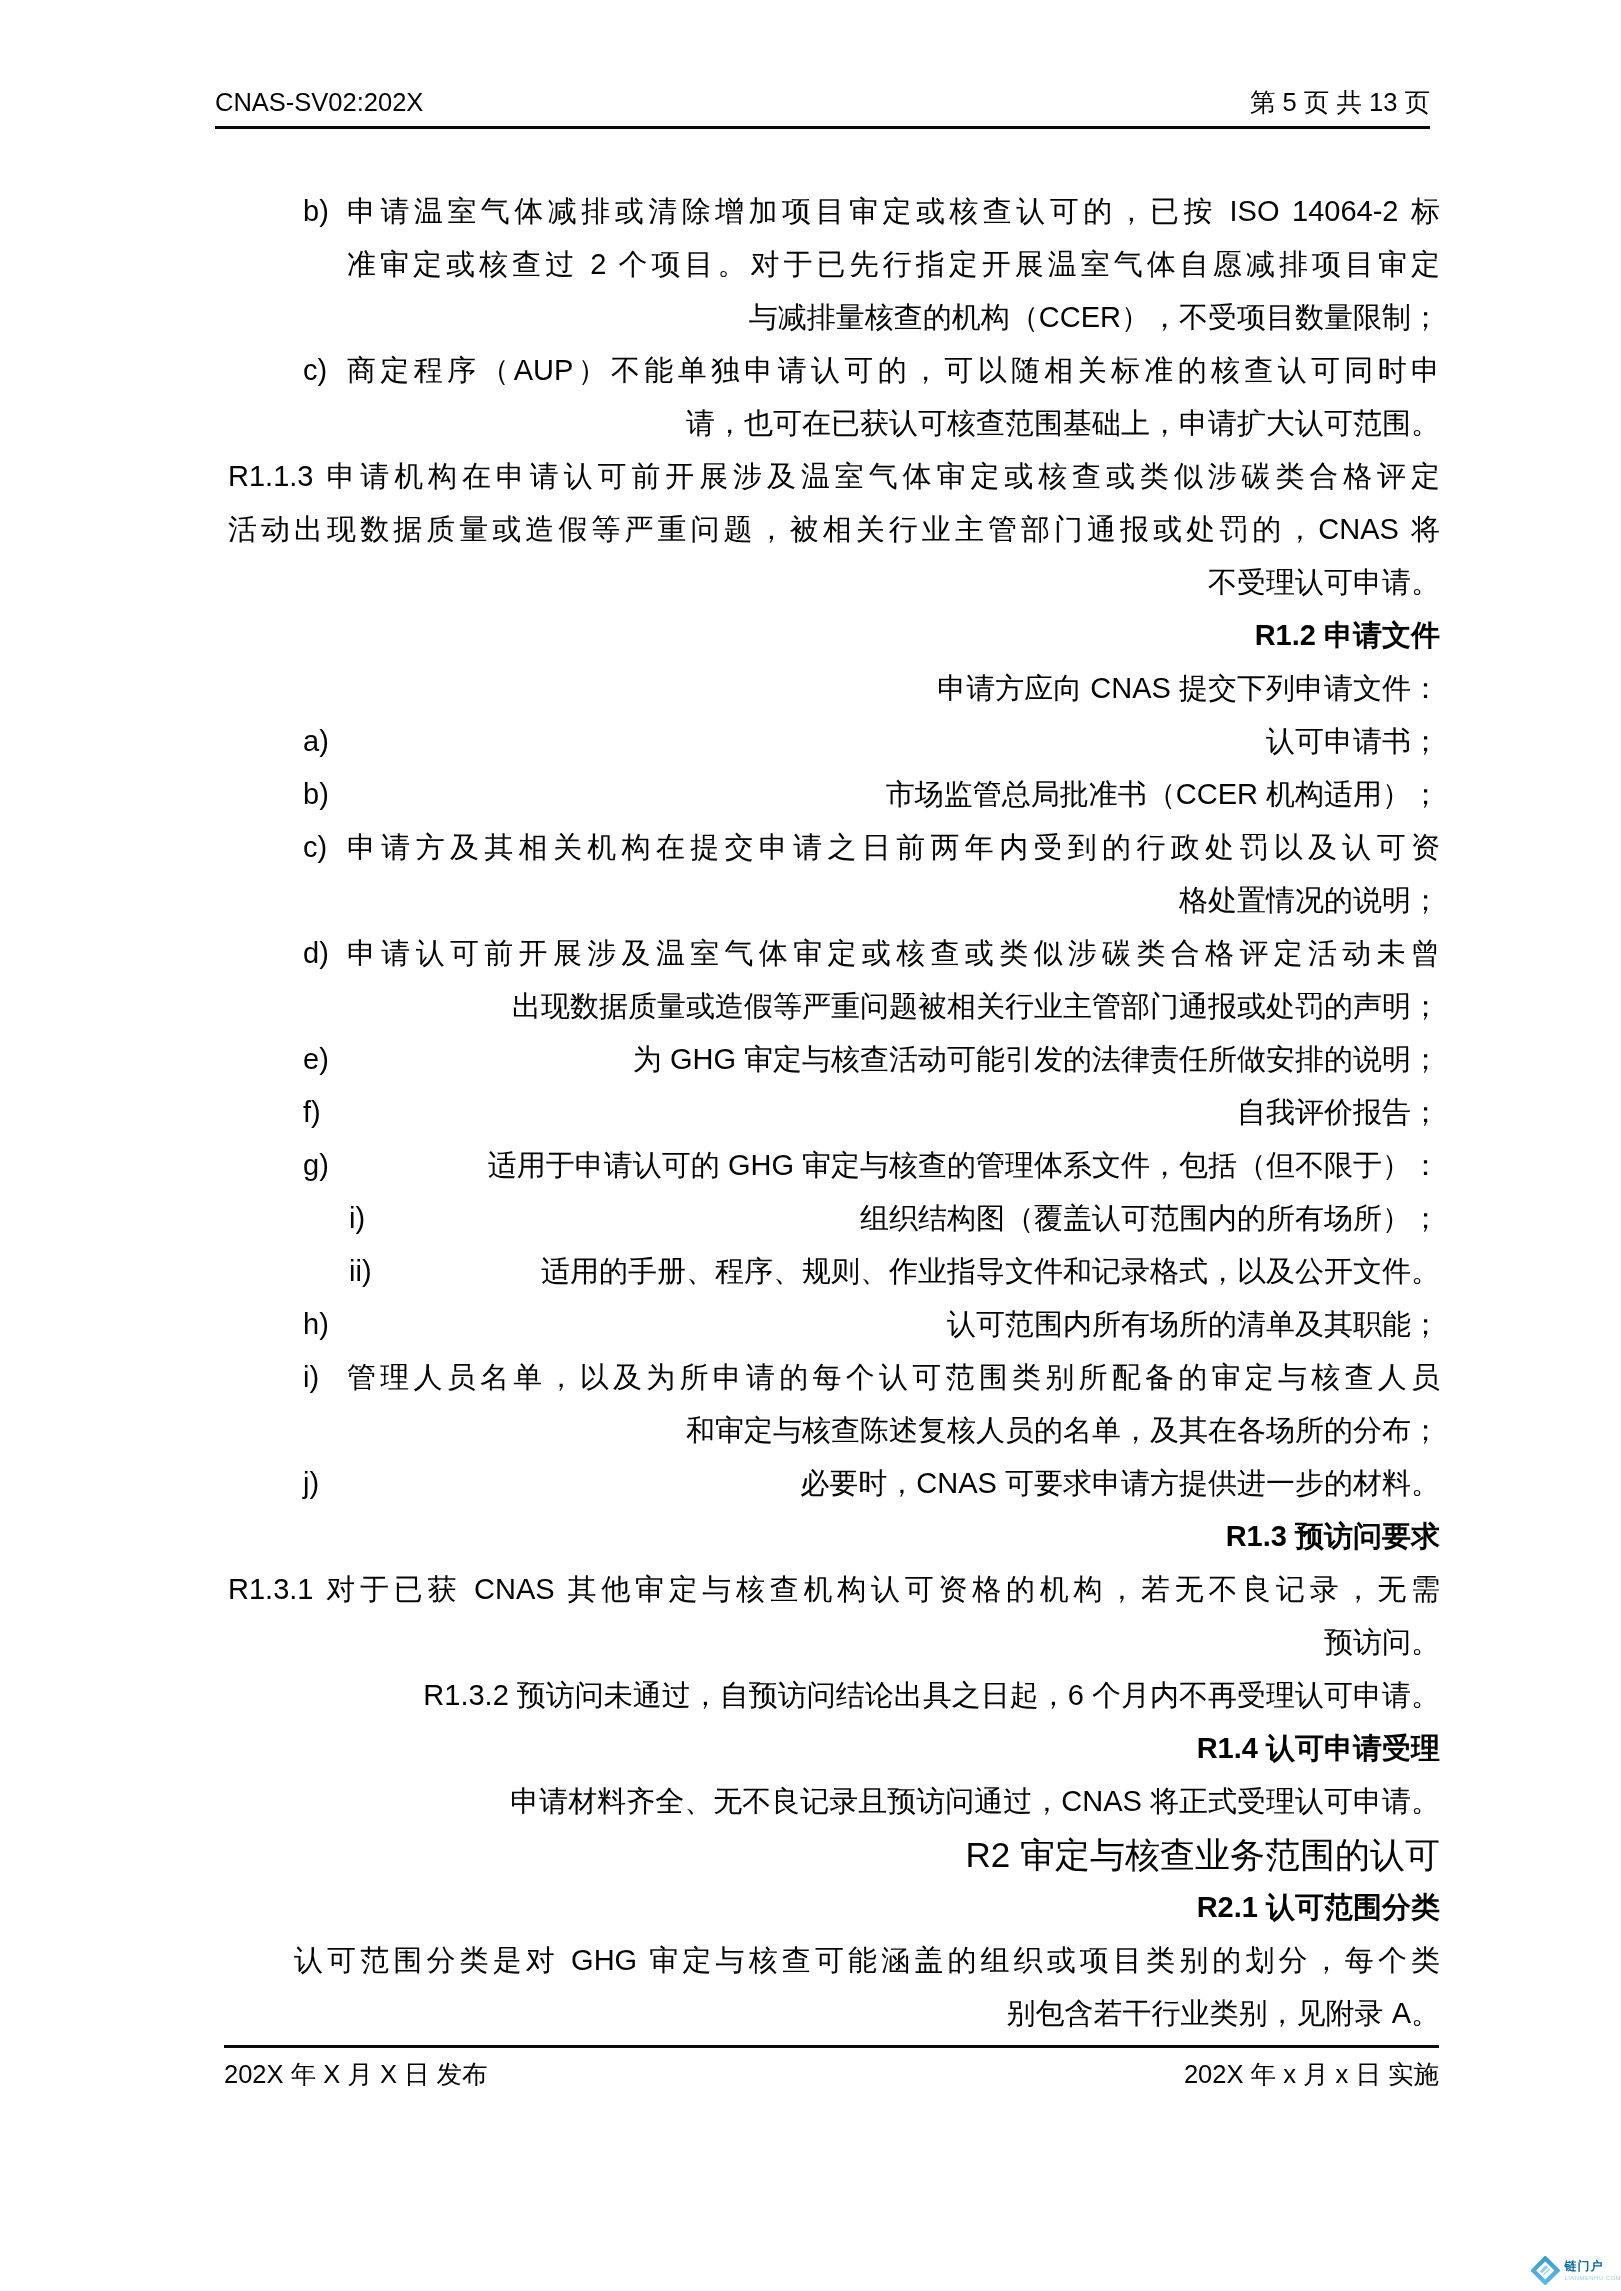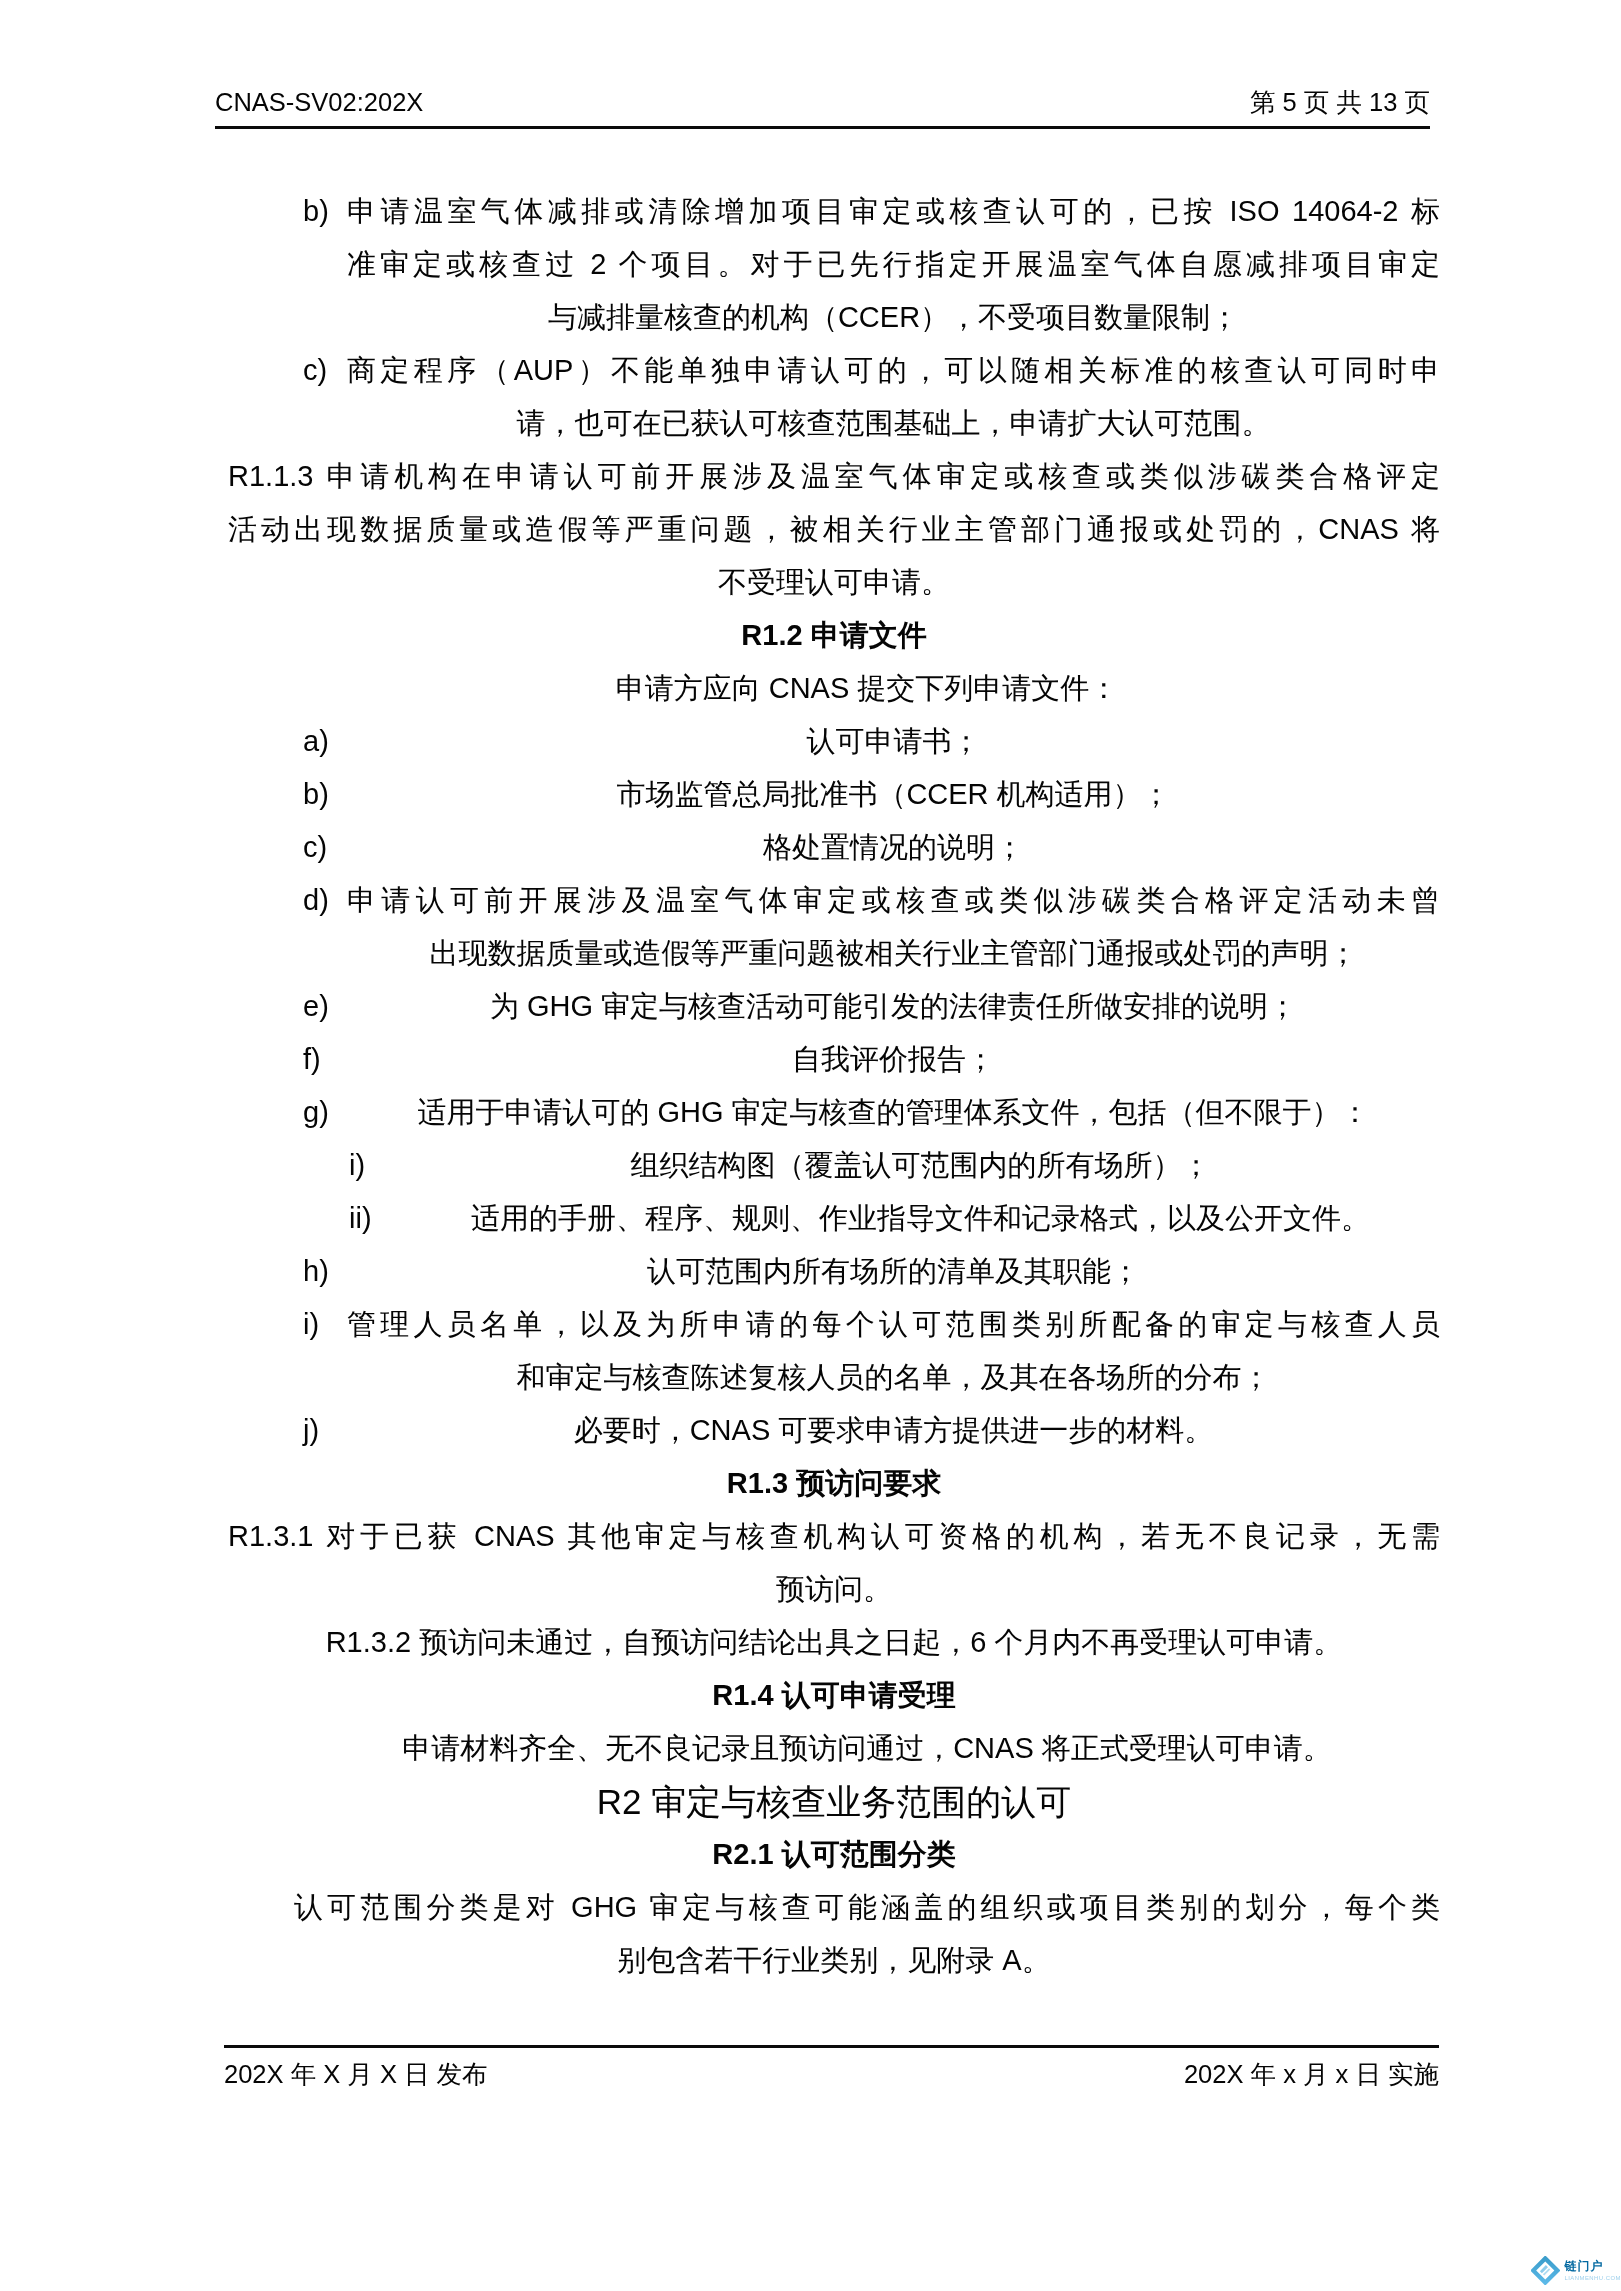--- a/index.html
+++ b/index.html
@@ -33,21 +33,21 @@
     top: 185px;
     width: 1212px;
     font-size: 29px;
   }
   .block { position: relative; }
   .line {
     height: 53px;
     line-height: 53px;
     white-space: nowrap;
     overflow: visible;
-    text-align: center;
+    text-align: right;
   }
   .j { 
     white-space: normal;
     text-align: justify;
     text-align-last: justify;
     text-justify: inter-character;
   }
   .block.list { padding-left: 119px; }
   .block.list > .label { position: absolute; left: 75px; top: 0; height: 53px; line-height: 53px; }
   .block.sublist { padding-left: 173px; }
@@ -131,20 +131,21 @@
       <div class="block list">
         <span class="label">a)</span>
         <div class="line">认可申请书；</div>
       </div>
       <div class="block list">
         <span class="label">b)</span>
         <div class="line">市场监管总局批准书（CCER 机构适用）；</div>
       </div>
       <div class="block list">
         <span class="label">c)</span>
+        <div class="line j">申请方及其相关机构在提交申请之日前两年内受到的行政处罚以及认可资</div>
         <div class="line">格处置情况的说明；</div>
       </div>
       <div class="block list">
         <span class="label">d)</span>
         <div class="line j">申请认可前开展涉及温室气体审定或核查或类似涉碳类合格评定活动未曾</div>
         <div class="line">出现数据质量或造假等严重问题被相关行业主管部门通报或处罚的声明；</div>
       </div>
       <div class="block list">
         <span class="label">e)</span>
         <div class="line">为 GHG 审定与核查活动可能引发的法律责任所做安排的说明；</div>

